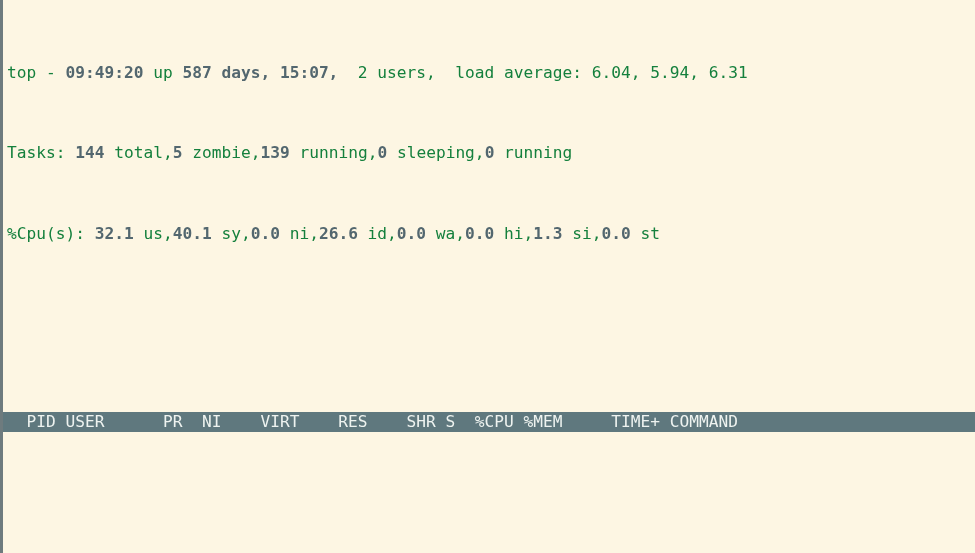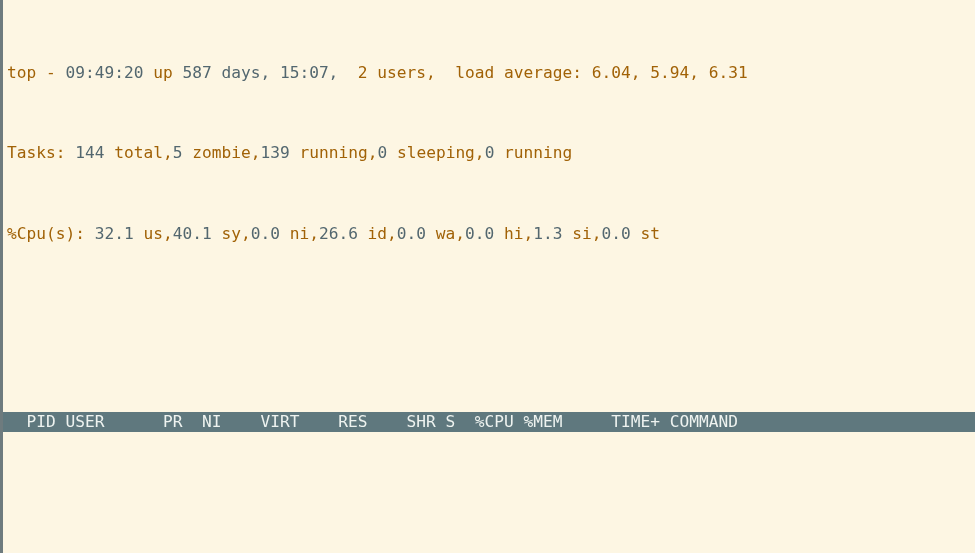--- a/index.html
+++ b/index.html
@@ -29,25 +29,25 @@
     white-space: pre;
     letter-spacing: 0px;
   }
 
   .summary-line {
     height: 20.2px;
     color: #70838a;
     white-space: pre;
   }
   .summary-line .num {
-    font-weight: normal;
+    font-weight: bold;
     color: #53676f;
   }
   .summary-line .plain {
-    color: #a16207;
+    color: #15803d;
   }
 
   .spacer-row { height: 6px; }
 
   #col-header {
     background: #5f787e;
     color: #eef3f0;
     height: 20.2px;
     line-height: 20.2px;
     white-space: pre;

